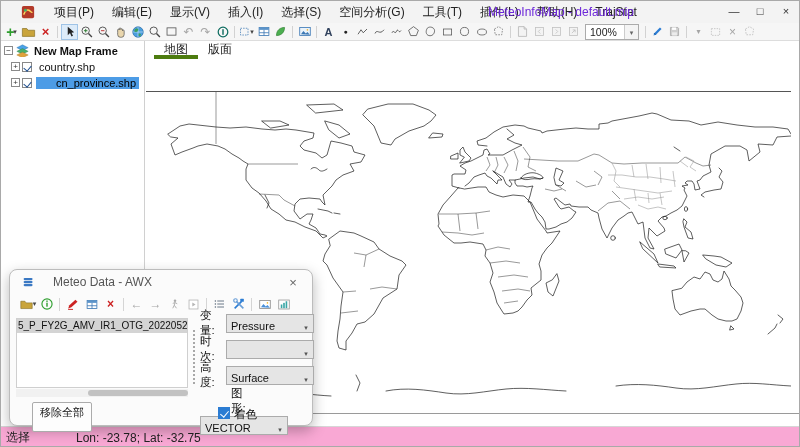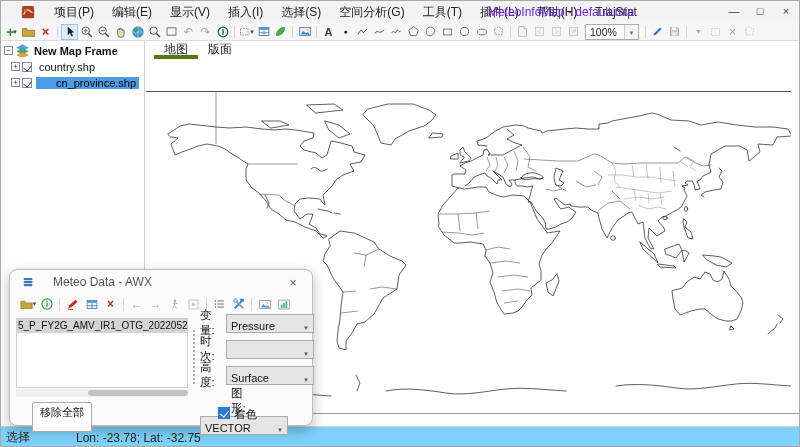--- a/index.html
+++ b/index.html
@@ -42,21 +42,21 @@
   
   .rightpanel{position:absolute;left:145px;top:40px;width:655px;height:385px;background:#fff;}
   .tabs{display:flex;height:18px;font-size:12px;color:#222;padding-left:8px;}
   .tab{padding:0 10px;line-height:17px;}
   .tab.active{border-bottom:4px solid #4d7c0f;}
   .mapcanvas{position:absolute;left:0;top:18px;width:655px;height:367px;background:#fff;overflow:hidden;}
   .mapsvg{position:absolute;left:0;top:32px;}
   .mapbottomline{position:absolute;left:0;top:354px;width:655px;height:1px;background:#9a9a9a;}
 
   
-  .statusbar{position:absolute;left:0;top:425px;width:100%;height:22px;background:#7dd3fc;border-top:1px solid #d6d6d6;font-size:12px;color:#222;display:flex;align-items:center;}
+  .statusbar{position:absolute;left:0;top:425px;width:100%;height:22px;background:#f9a8d4;border-top:1px solid #d6d6d6;font-size:12px;color:#222;display:flex;align-items:center;}
   .st-mode{margin-left:5px;width:68px;}
   .st-coords{margin-left:2px;}
 
   
   .dialog{position:absolute;left:8px;top:268px;width:304px;height:157px;background:#fbfbfb;border:1px solid #bcbcbc;border-radius:8px;box-shadow:0 5px 14px rgba(0,0,0,.28);z-index:50;}
   .dtitle{display:flex;align-items:center;height:22px;padding:2px 10px 0 12px;font-size:12px;color:#555;}
   .dtitle .dtext{margin-left:18px;flex:1;}
   .dclose{color:#666;font-size:13px;width:18px;text-align:center;}
   .dtoolbar{display:flex;align-items:center;height:24px;padding-left:8px;}
   .dti{width:19px;height:18px;display:flex;align-items:center;justify-content:center;flex:0 0 auto;font-size:12px;}

